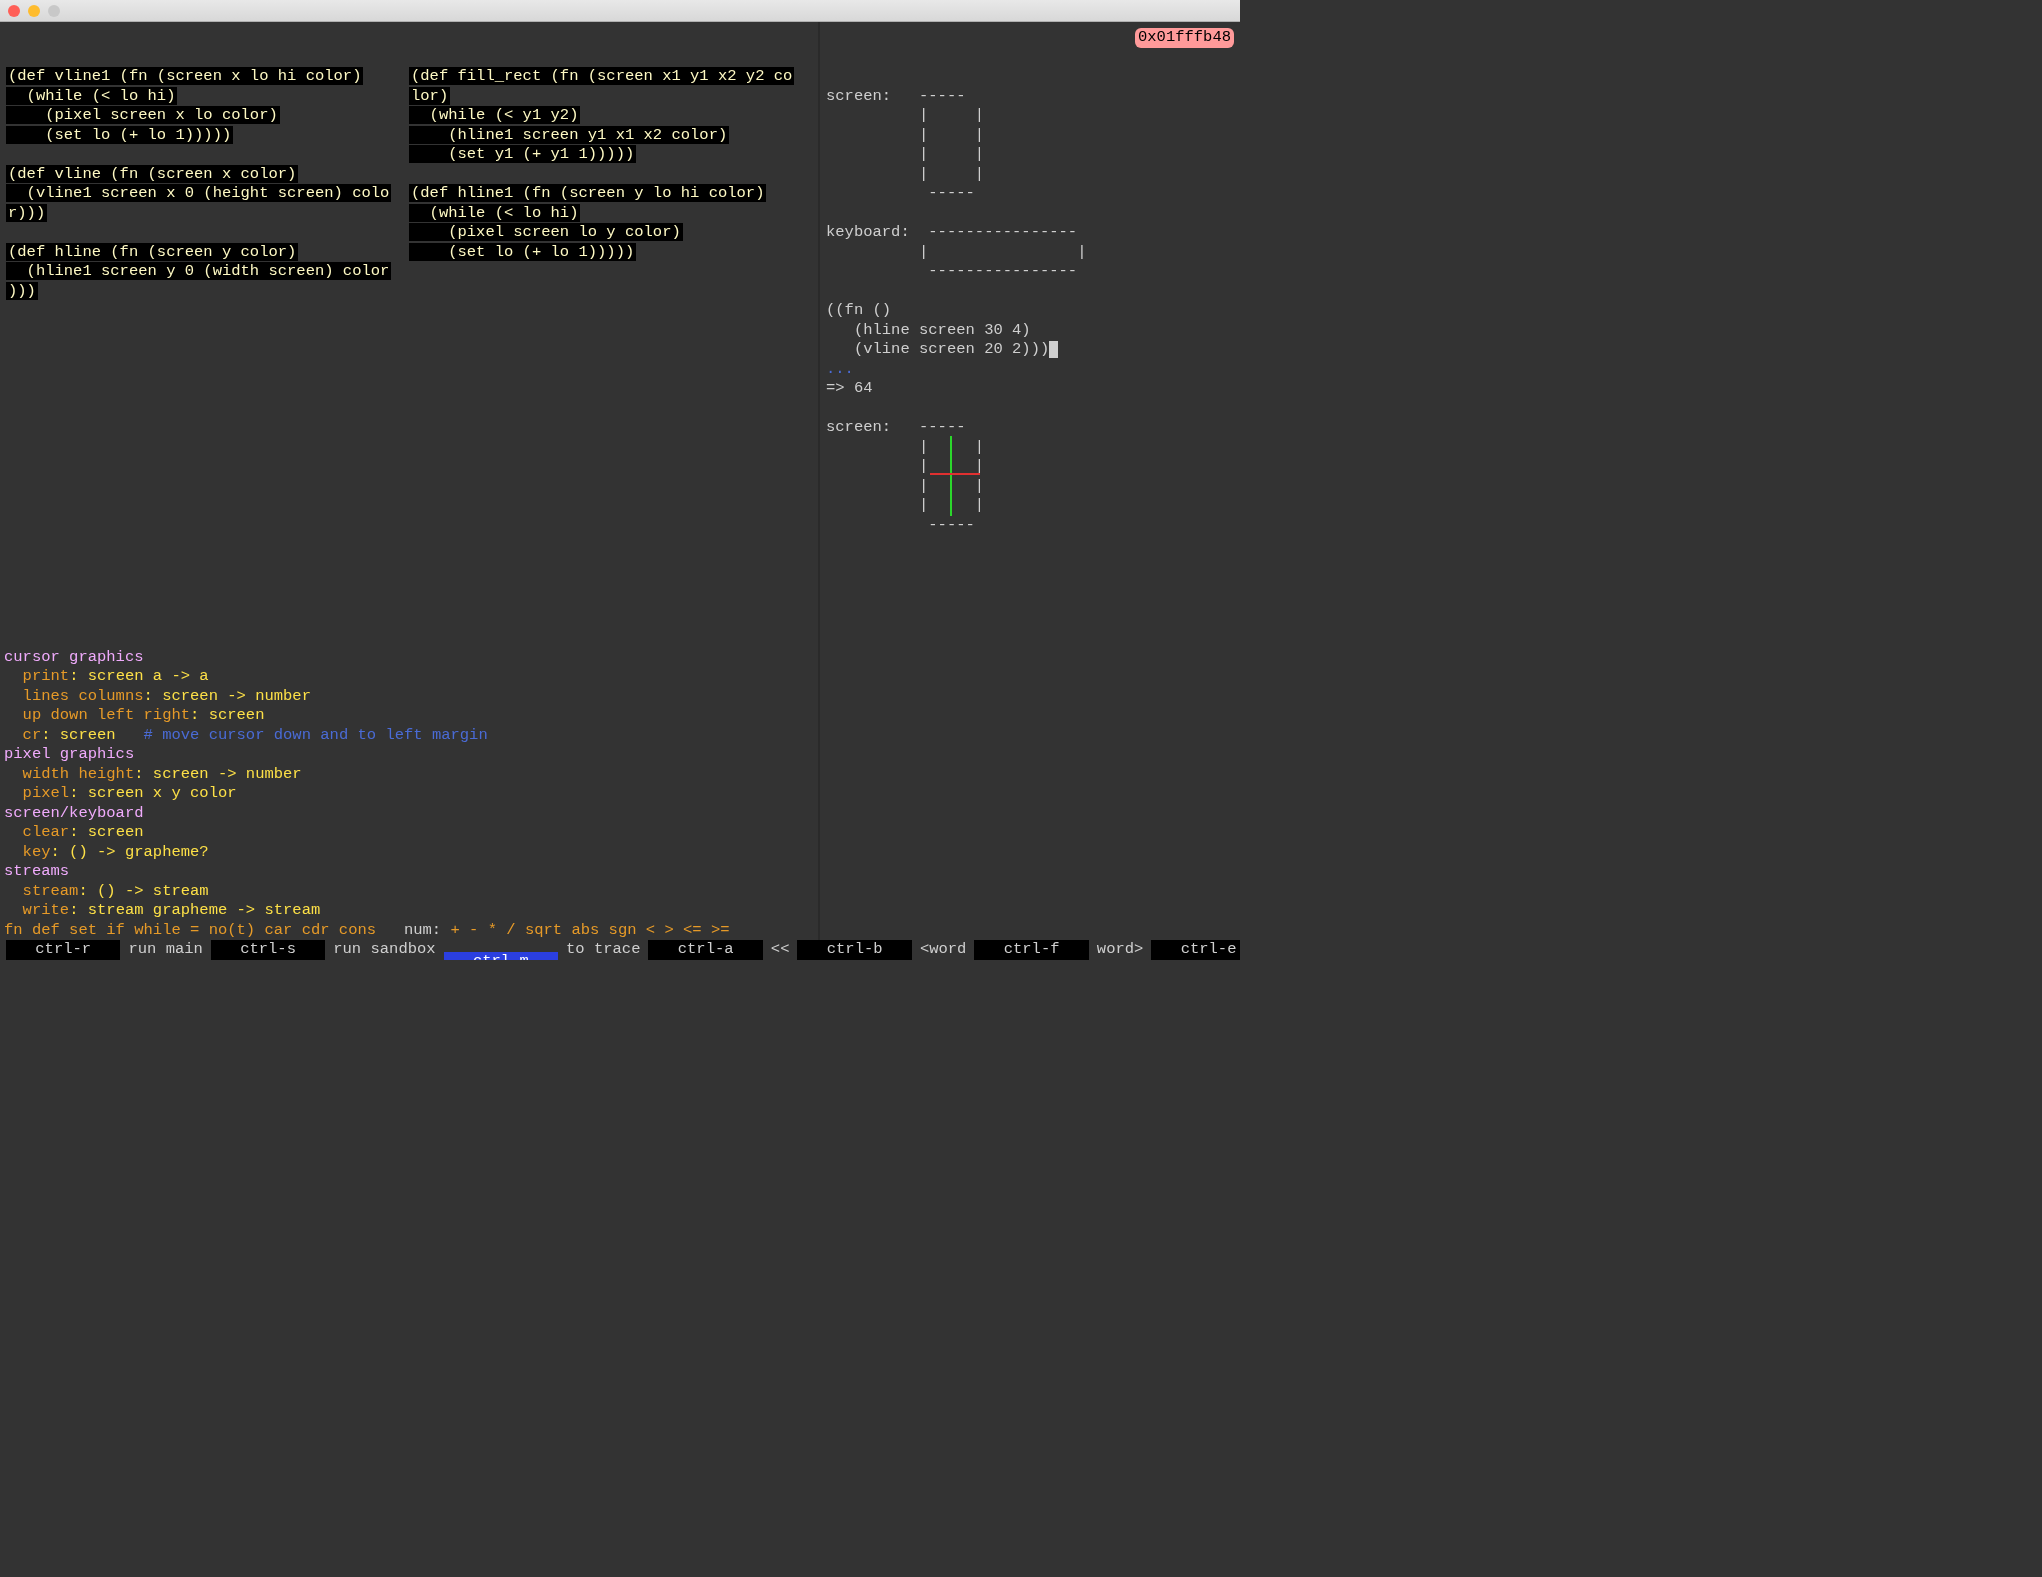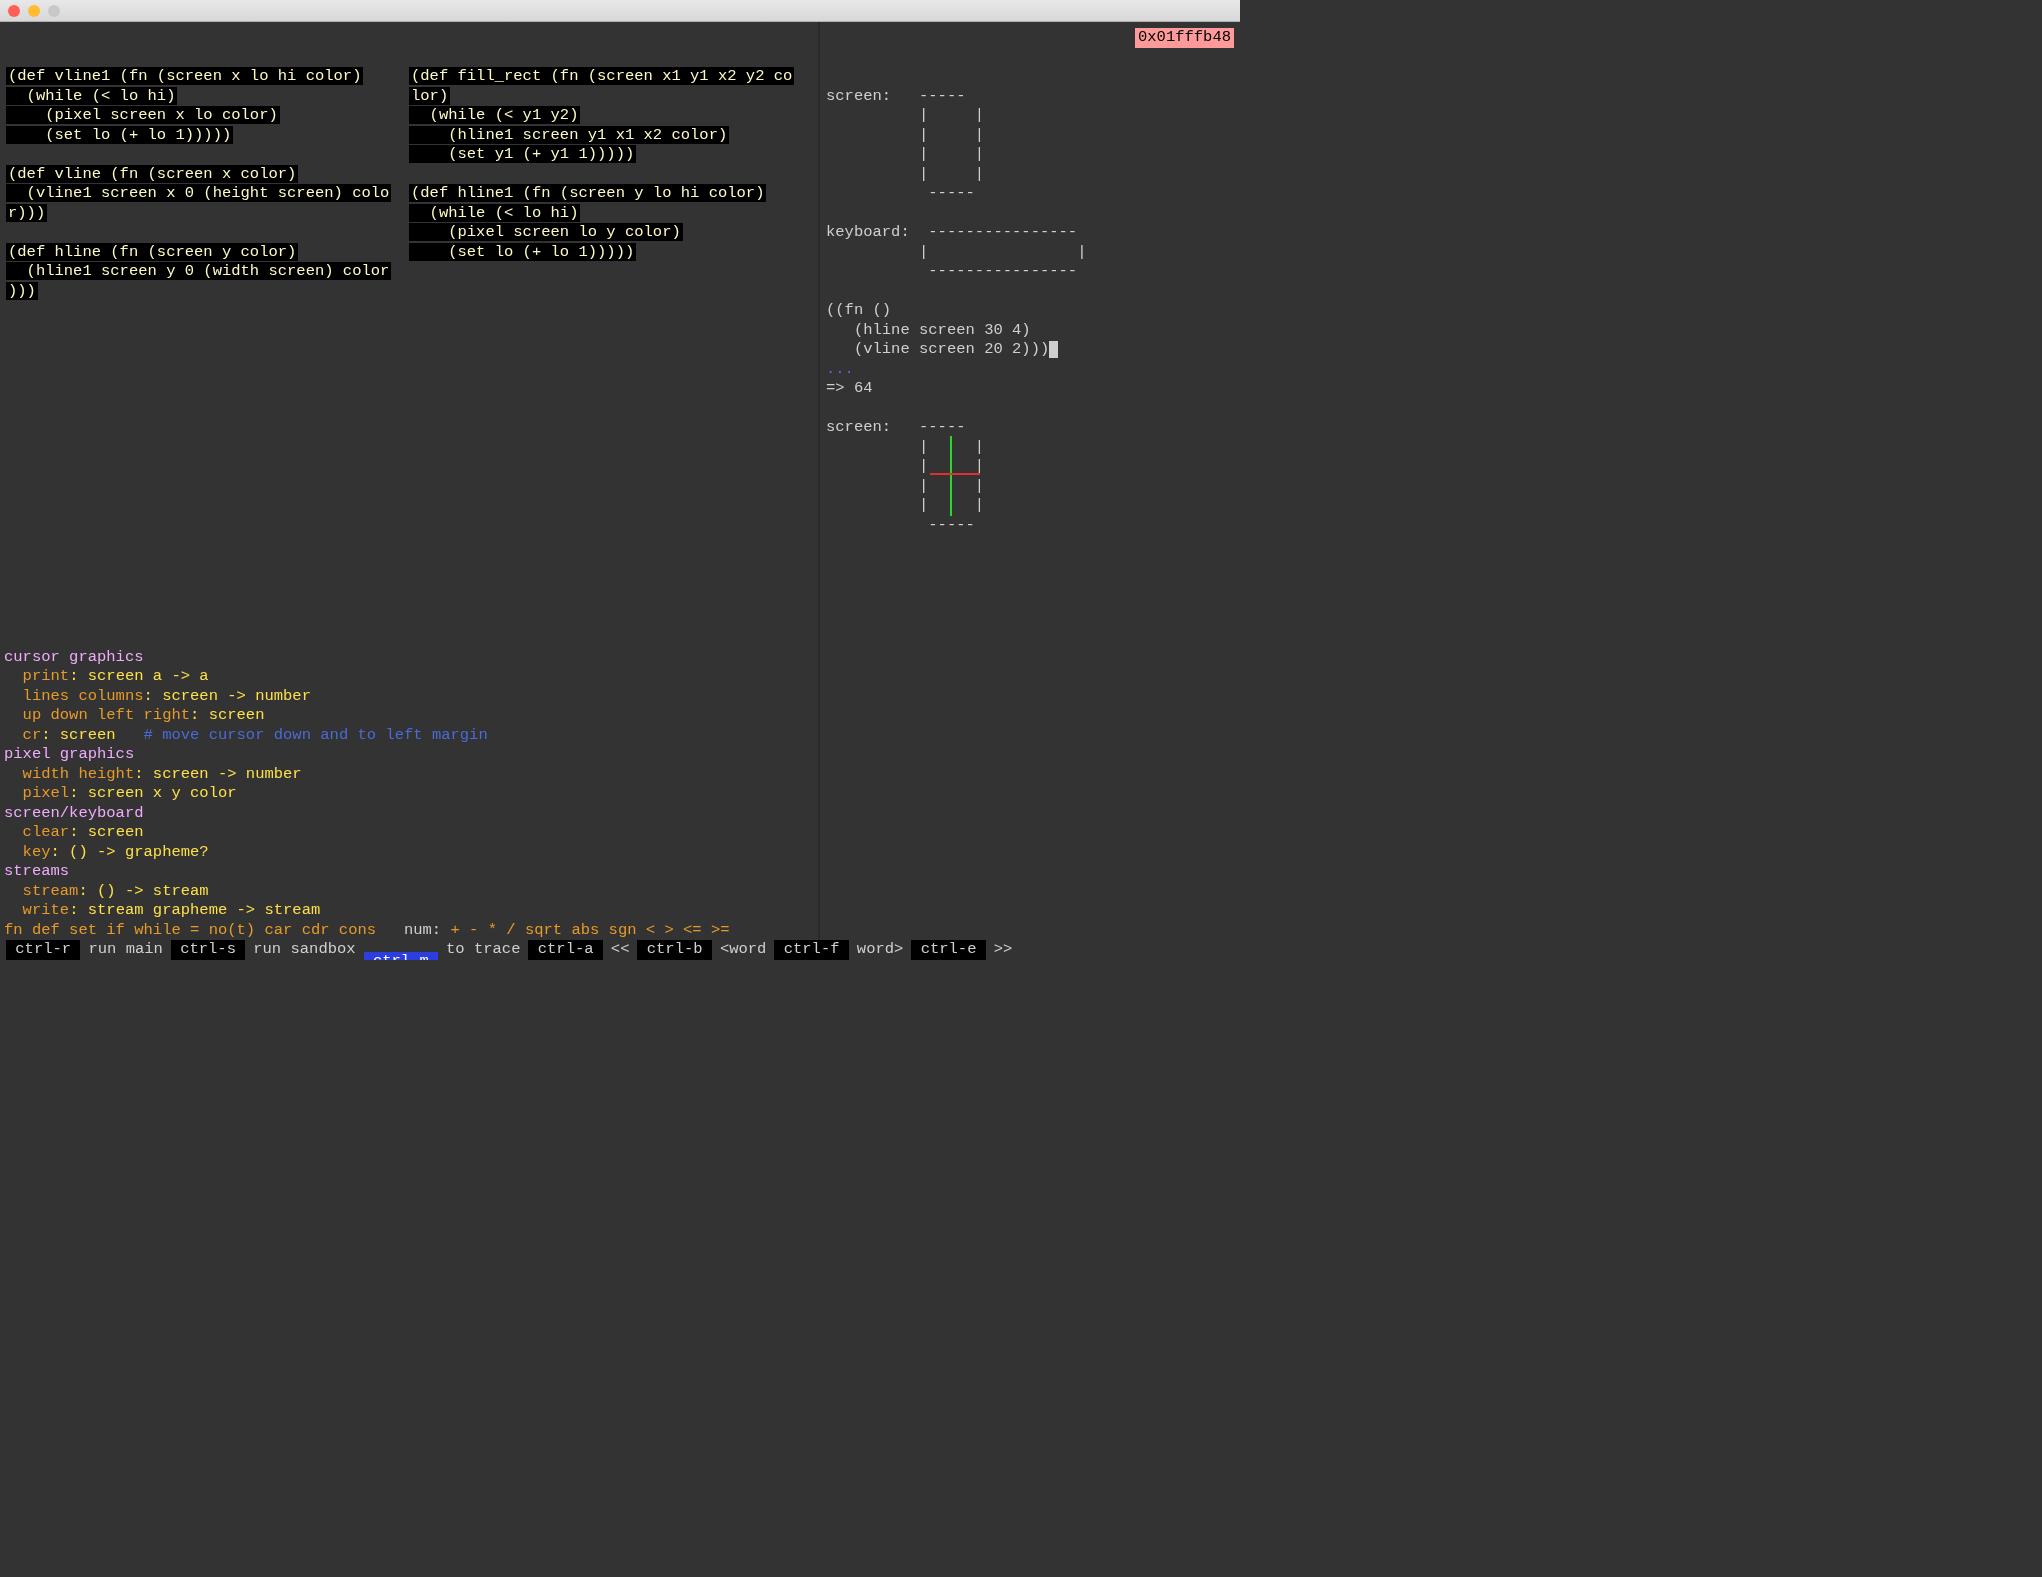--- a/index.html
+++ b/index.html
@@ -80,20 +80,21 @@
     padding: 6px 6px;
     white-space: pre;
     color: #cfcfcf;
   }
   .mem-addr {
     position: absolute;
     top: 6px; right: 6px;
     background: #ff9a9a;
     color: #000;
     padding: 0 3px;
+    border-radius: 6px;
   }
   .cursor-block {
     display: inline-block;
     width: 9px; height: 17px;
     background: #cfcfcf;
     vertical-align: text-bottom;
   }
   .dots { color: #4a6bd6; }
 
   
@@ -104,21 +105,21 @@
     background: #333;
     color: #cfcfcf;
     white-space: pre;
     display: flex;
     align-items: center;
     padding-left: 4px;
     font-size: 15.5px;
   }
   .keybar .chip {
     background: #000;
-    padding: 0 0;
+    padding: 0 20px;
     margin: 0 2px;
   }
   .keybar .chip-blue { background: #2b3fe0; color: #fff; margin-top: 24px; }
   .keybar .gap { margin-left: 6px; margin-right: 6px; }
 
   
   .screenbox2 { position: relative; }
   .vline-draw { position: absolute; width: 1.5px; background: #2bd72b; }
   .hline-draw { position: absolute; height: 1.5px; background: #e03030; }
 </style>

